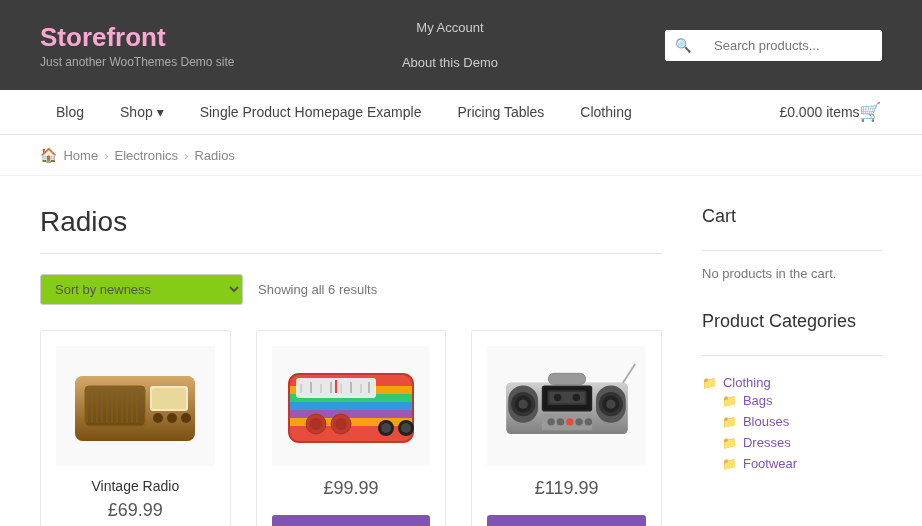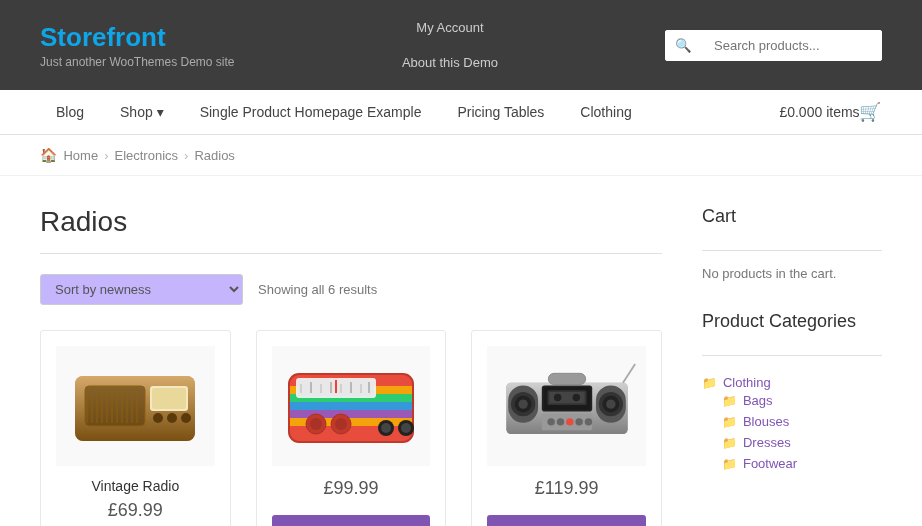--- a/index.html
+++ b/index.html
@@ -1,20 +1,20 @@
 <!DOCTYPE html>
 <html><head>
   <meta charset="utf-8">
   <style>
     * { box-sizing: border-box; margin: 0; padding: 0; }
     body { font-family: 'Helvetica Neue', Arial, sans-serif; font-size: 14px; color: #333; background: #fff; }
 
     
     .site-header { background: #3d3d3d; padding: 20px 40px; display: flex; align-items: center; justify-content: space-between; }
-    .site-branding .site-title { color: #0ea5e9; font-size: 26px; font-weight: bold; }
+    .site-branding .site-title { color: #f9a8d4; font-size: 26px; font-weight: bold; }
     .site-branding .site-description { color: #aaa; font-size: 12px; margin-top: 2px; }
     .header-nav { display: flex; align-items: center; gap: 20px; flex-direction: column; }
     .header-nav a { color: #ccc; text-decoration: none; font-size: 13px; }
     .search-form { display: flex; align-items: center; background: #fff; border-radius: 3px; overflow: hidden; }
     .search-form input { border: none; padding: 8px 12px; font-size: 13px; outline: none; width: 180px; color: #999; }
     .search-form button { background: #fff; border: none; padding: 8px 10px; cursor: pointer; color: #888; }
 
     
     .site-nav { background: #fff; border-bottom: 1px solid #e0e0e0; padding: 0 40px; display: flex; align-items: center; justify-content: space-between; }
     .nav-links { display: flex; align-items: center; gap: 4px; }
@@ -32,21 +32,21 @@
     
     .main-container { display: flex; padding: 30px 40px; gap: 40px; max-width: 922px; }
     .main-content { flex: 1; }
     .sidebar { width: 180px; flex-shrink: 0; }
 
     
     .page-title { font-size: 28px; font-weight: 400; color: #333; margin-bottom: 20px; border-bottom: 1px solid #e0e0e0; padding-bottom: 15px; }
 
     
     .woo-toolbar { display: flex; align-items: center; gap: 15px; margin-bottom: 25px; }
-    .sort-select { padding: 6px 28px 6px 10px; border: 1px solid #ccc; border-radius: 3px; font-size: 13px; color: #555; appearance: auto; background: #c4b5fd; cursor: pointer; }
+    .sort-select { padding: 6px 28px 6px 10px; border: 1px solid #ccc; border-radius: 3px; font-size: 13px; color: #555; appearance: auto; background: #84cc16; cursor: pointer; }
     .results-count { font-size: 13px; color: #777; }
 
     
     .products-grid { display: grid; grid-template-columns: repeat(3, 1fr); gap: 25px; }
     .product-card { text-align: center; border: 1px solid #e8e8e8; padding: 15px; border-radius: 3px; }
     .product-image { width: 100%; height: 120px; object-fit: contain; margin-bottom: 12px; background: #f9f9f9; display: flex; align-items: center; justify-content: center; overflow: hidden; }
     .product-name { font-size: 14px; color: #333; margin-bottom: 6px; font-weight: 500; }
     .product-price { font-size: 18px; color: #555; margin-bottom: 16px; }
     .add-to-cart-btn { background: #7f54b3; color: #fff; border: none; padding: 10px 20px; font-size: 13px; border-radius: 3px; cursor: pointer; width: 100%; font-weight: 500; }
 

